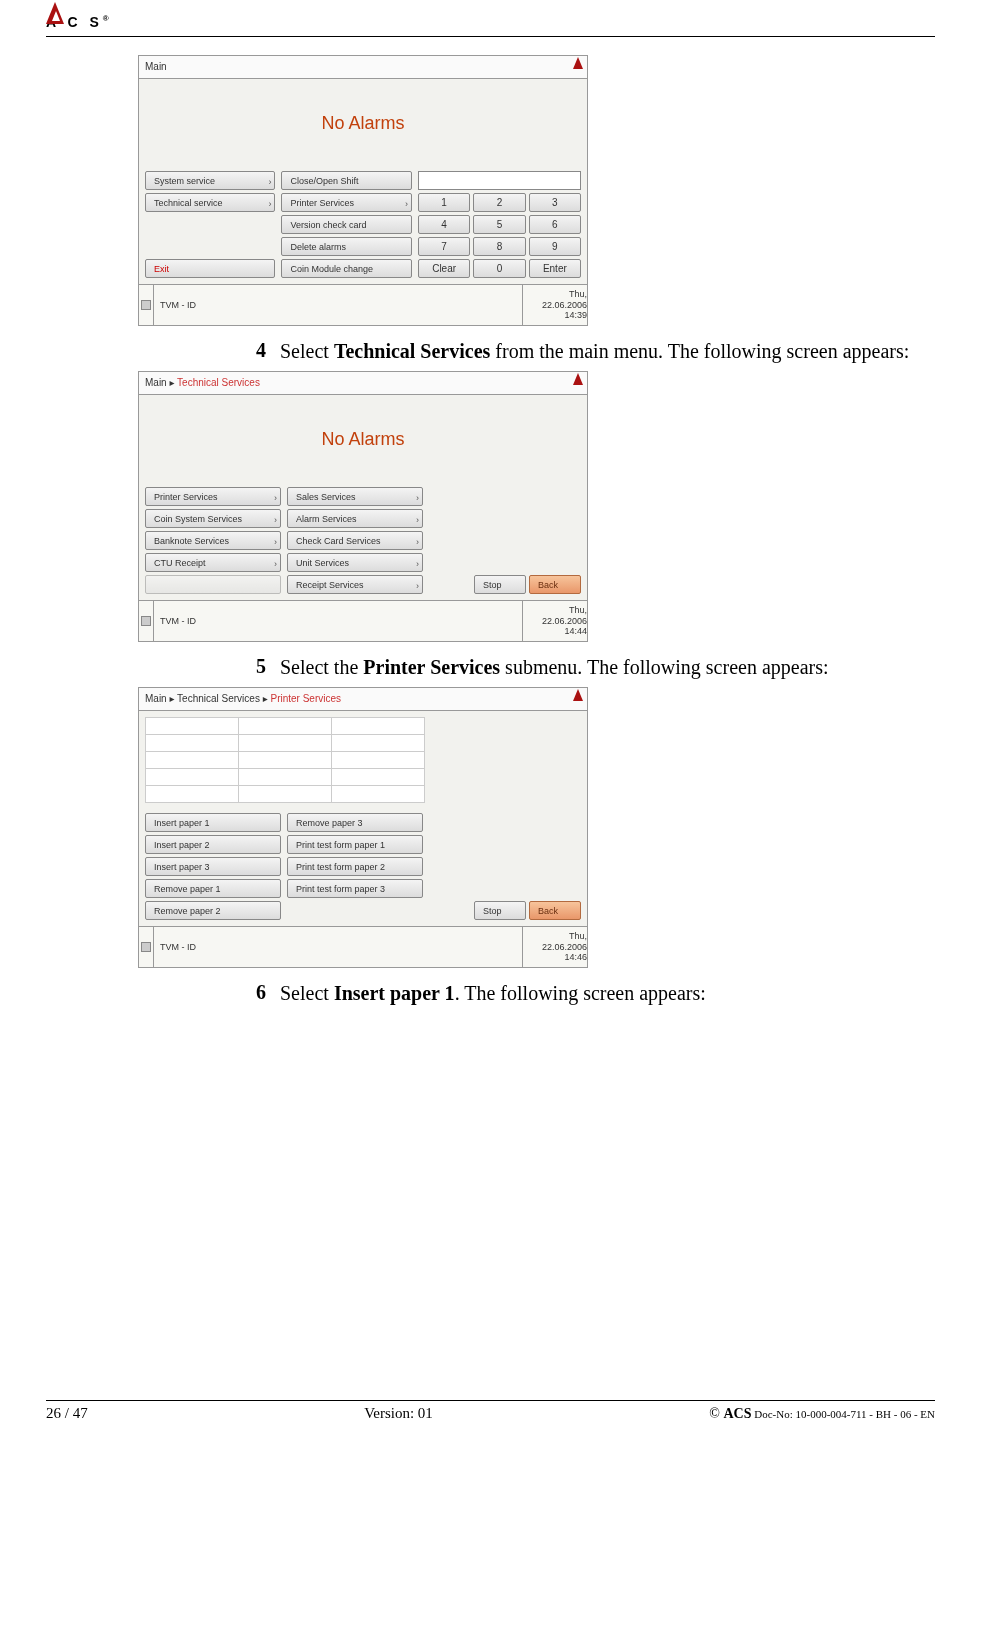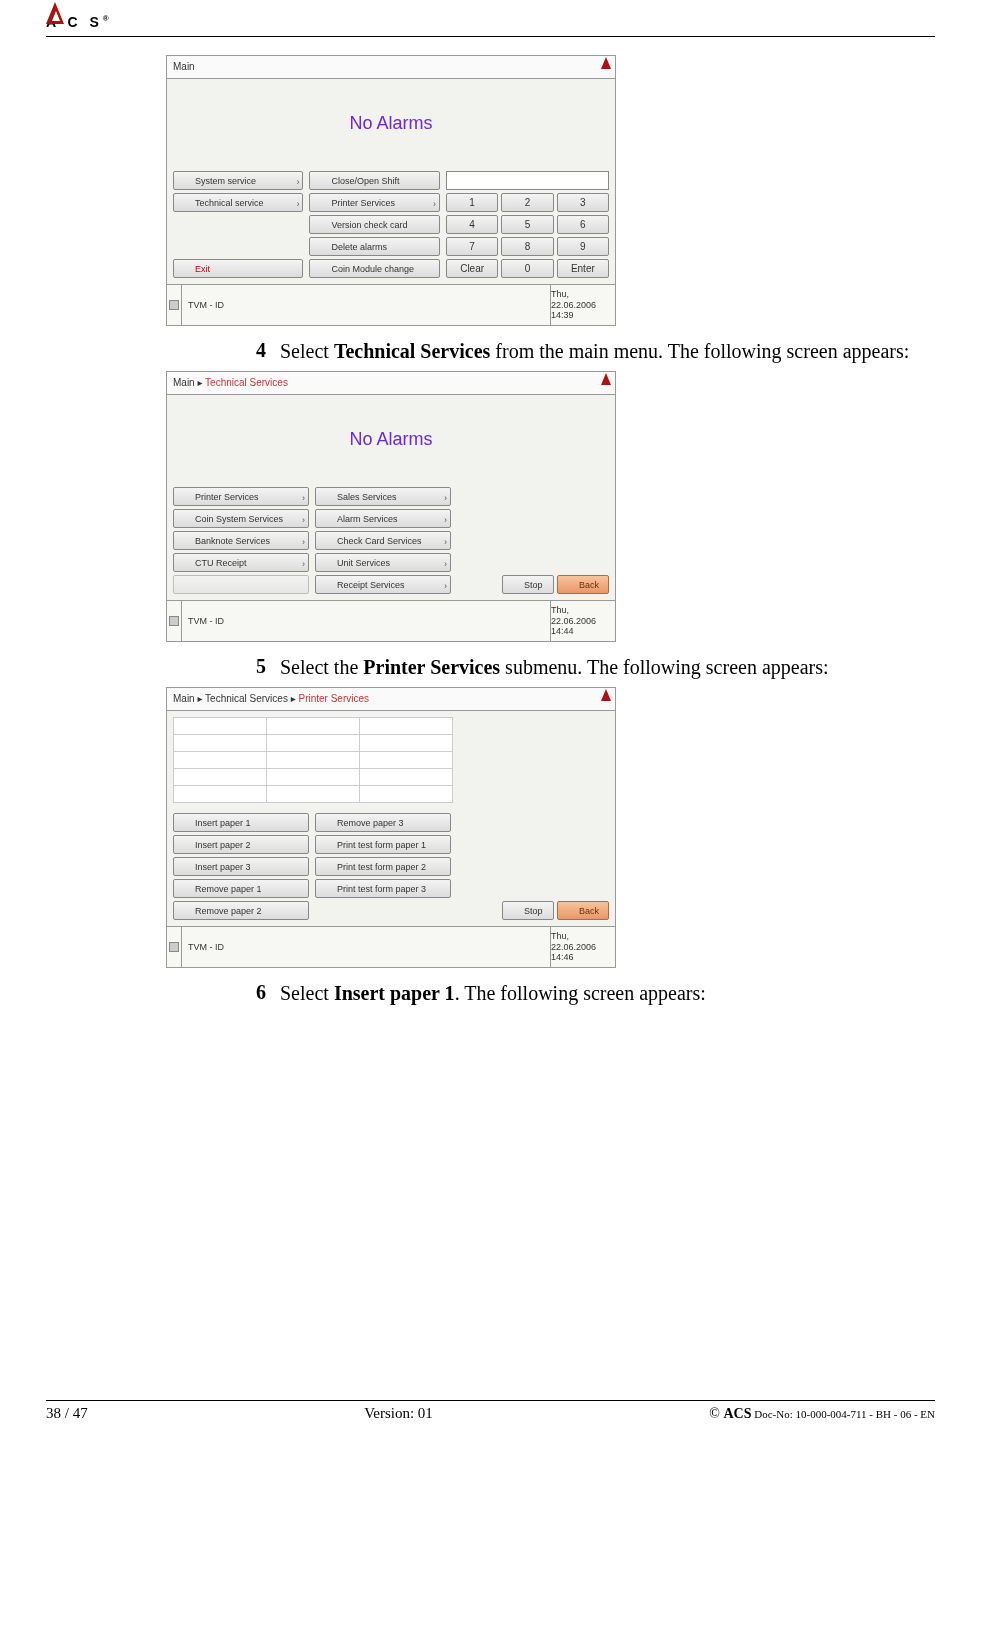--- a/index.html
+++ b/index.html
@@ -9,42 +9,42 @@
 .logo .tri{position:absolute;top:-12px;left:0;width:0;height:0;border-left:9px solid transparent;border-right:9px solid transparent;border-bottom:22px solid #a11}
 .logo .tri2{position:absolute;top:-3px;left:6px;width:0;height:0;border-left:4px solid transparent;border-right:4px solid transparent;border-bottom:10px solid #fff}
 .logo .reg{font-size:8px;vertical-align:super;letter-spacing:0}
 .doc-title{font-size:21px}
 .rule{border:none;border-top:1px solid #000;margin:6px 46px 0 46px}
 .content{padding:18px 46px 0 46px}
 .step{display:flex;align-items:flex-start;margin:12px 0 6px 190px}
 .step .num{width:30px;font-weight:bold;font-size:20px;text-align:right;margin-right:14px;flex-shrink:0;line-height:1.25}
 .step .txt{font-size:20px;line-height:1.35}
 .step .txt b{font-weight:bold}
-.shot{margin-left:120px}
+.shot{margin-left:92px}
 .shot .frame{background:#f2f2ee;border:1px solid #999;font-family:Arial,Helvetica,sans-serif;color:#333;position:relative}
 .crumb{font-size:10px;padding:4px 6px;border-bottom:1px solid #999;height:14px;line-height:14px;background:#fafafa;position:relative}
 .crumb .current{color:#c33}
 .crumb .logo-mini{position:absolute;right:4px;top:1px;width:0;height:0;border-left:5px solid transparent;border-right:5px solid transparent;border-bottom:12px solid #a11}
-.alarm-area{height:88px;display:flex;align-items:center;justify-content:center;color:#6d28d9;font-size:18px}
+.alarm-area{height:88px;display:flex;align-items:center;justify-content:center;color:#c2410c;font-size:18px}
 .cols{display:flex;padding:4px 6px 6px 6px;gap:6px}
 .col{width:136px;display:flex;flex-direction:column;gap:3px}
-.mbtn{background:linear-gradient(#f4f4f4,#dcdcdc);border:1px solid #888;border-radius:2px;height:19px;font-size:9px;display:flex;align-items:center;padding-left:21px;position:relative;box-sizing:border-box;color:#333}
+.mbtn{background:linear-gradient(#f4f4f4,#dcdcdc);border:1px solid #888;border-radius:2px;height:19px;font-size:9px;display:flex;align-items:center;padding-left:8px;position:relative;box-sizing:border-box;color:#333}
 .mbtn.red{color:#c00}
 .mbtn .chev{position:absolute;right:3px;bottom:2px;font-size:9px;color:#555}
 .mbtn.orange{background:linear-gradient(#f7c49b,#e9976a);border-color:#b36a3f;color:#6a2f10}
 .spacer{height:19px}
 .keypad{display:flex;flex-direction:column;gap:3px;width:170px}
 .kdisplay{height:19px;border:1px solid #888;background:#fff;box-sizing:border-box}
 .krow{display:flex;gap:3px}
 .kkey{flex:1;height:19px;background:linear-gradient(#f4f4f4,#dcdcdc);border:1px solid #888;border-radius:2px;display:flex;align-items:center;justify-content:center;font-size:10px;box-sizing:border-box}
 .status{display:flex;border-top:1px solid #999;font-size:9px;background:#f7f7f3;height:40px}
 .status .sq{width:14px;border-right:1px solid #999;display:flex;align-items:center;justify-content:center}
 .status .sq .dot{width:8px;height:8px;background:#ccc;border:1px solid #888}
 .status .left{flex:1;display:flex;align-items:center;padding-left:6px;border-right:1px solid #999}
-.status .right{width:64px;display:flex;align-items:center;justify-content:center;text-align:left;line-height:1.15}
+.status .right{width:64px;display:flex;align-items:center;justify-content:center;text-align:right;line-height:1.15}
 .footer{position:absolute;bottom:22px;left:0;right:0}
 .frow{display:flex;justify-content:space-between;align-items:baseline;padding:4px 46px 0 46px;font-size:15px}
 .frow .mid{font-size:15px}
 .frow .copy{font-size:14px}
 .frow .copy b{font-weight:bold}
 .frow .copy .sm{font-size:11px}
 .table-area{display:flex;padding:6px}
 .table-area table{border-collapse:collapse;border:1px solid #bbb;background:#fff;width:280px}
 .table-area td{border:1px solid #ccc;height:14px}
 </style>
@@ -295,19 +295,19 @@
 <div class="step">
  <div class="num">6</div>
  <div class="txt"><span>Select </span><b>Insert paper 1</b><span>. The following screen appears:</span></div>
 </div>
 
 </div>
 
 <div class="footer">
 <hr class="rule">
 <div class="frow">
- <span>38 / 47</span>
+ <span>26 / 47</span>
  <span class="mid">Version: 01</span>
  <span class="copy">© <b>ACS</b><span class="sm"> Doc-No: 10-000-004-711 - BH - 06 - EN</span></span>
 </div>
 </div>
 
 </div>
 
 </body></html>

